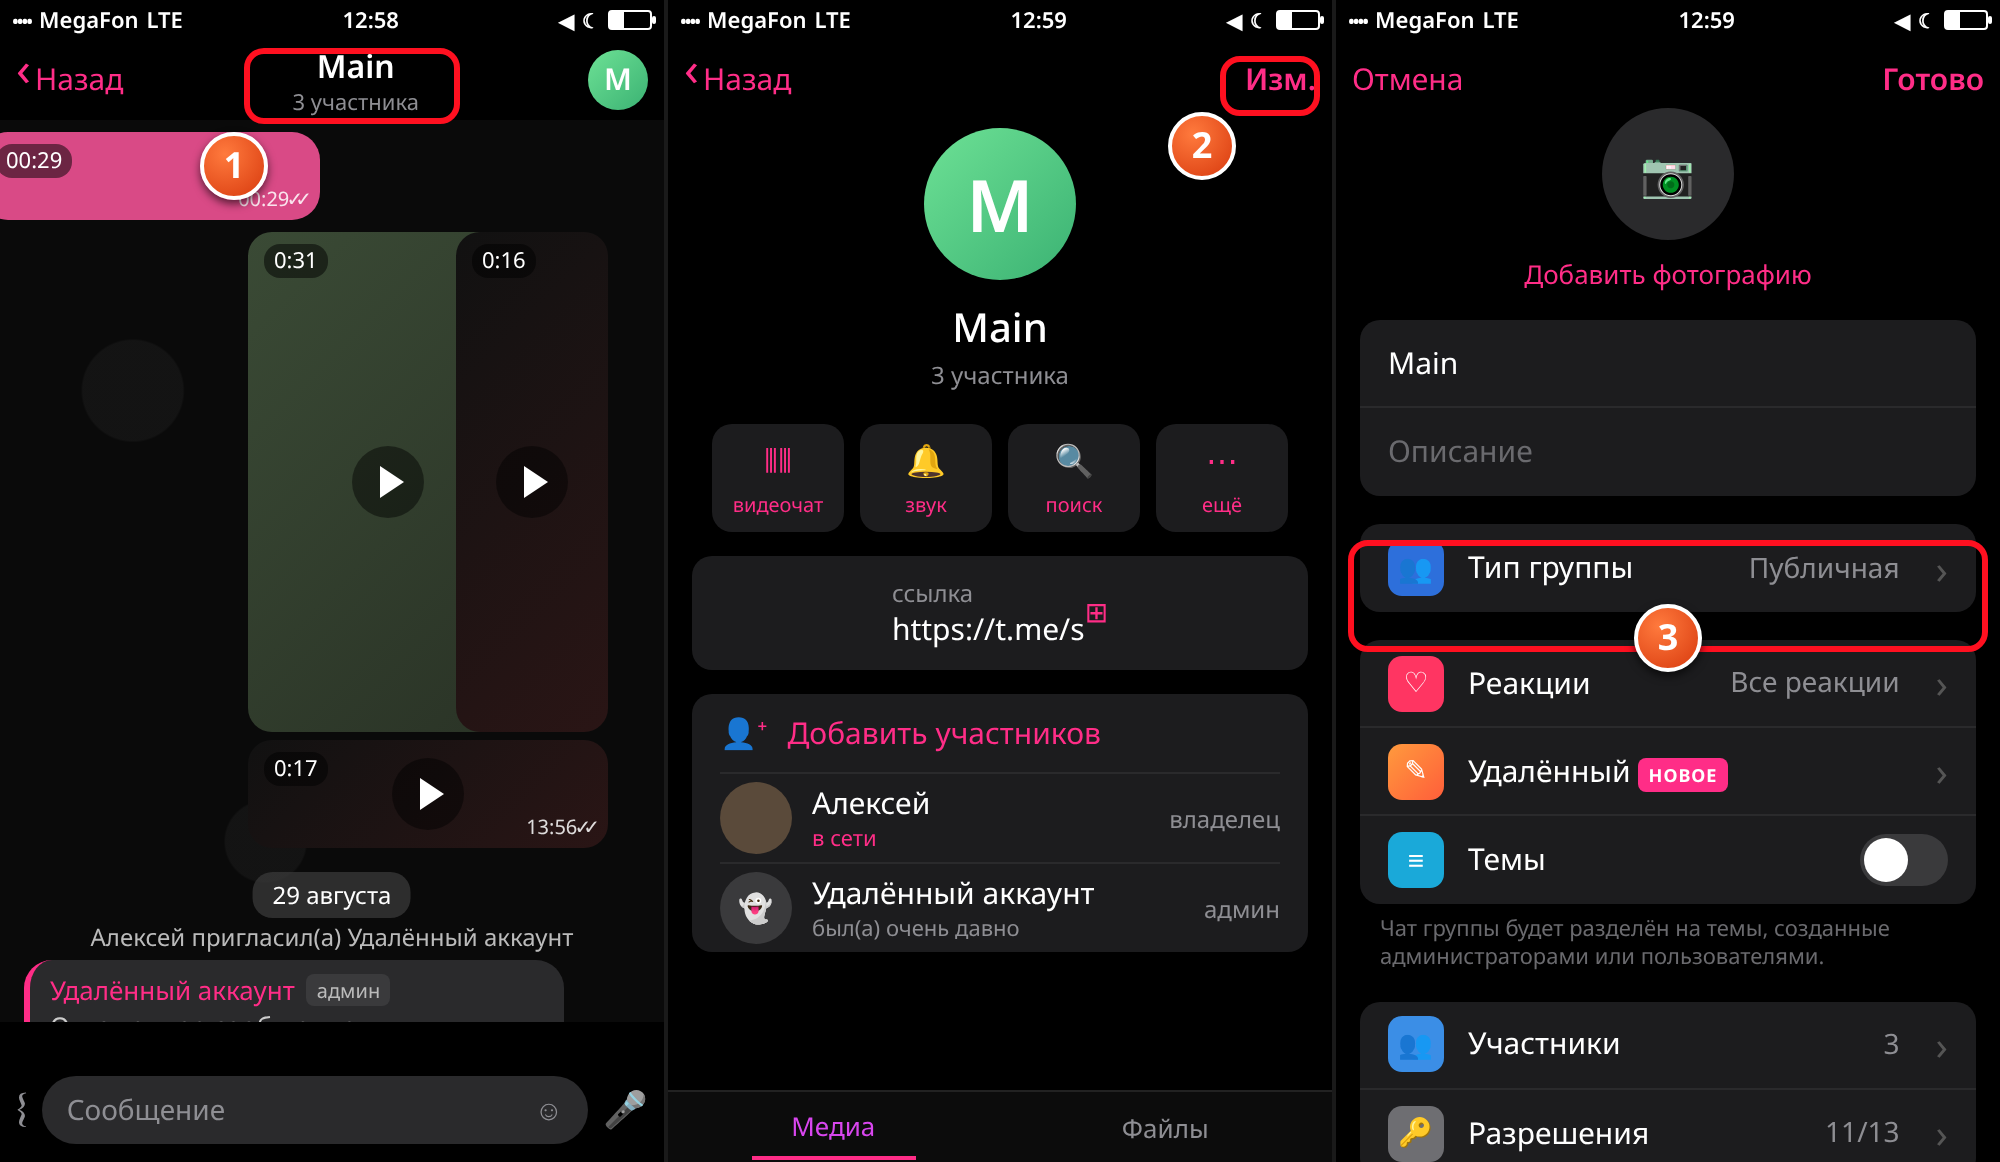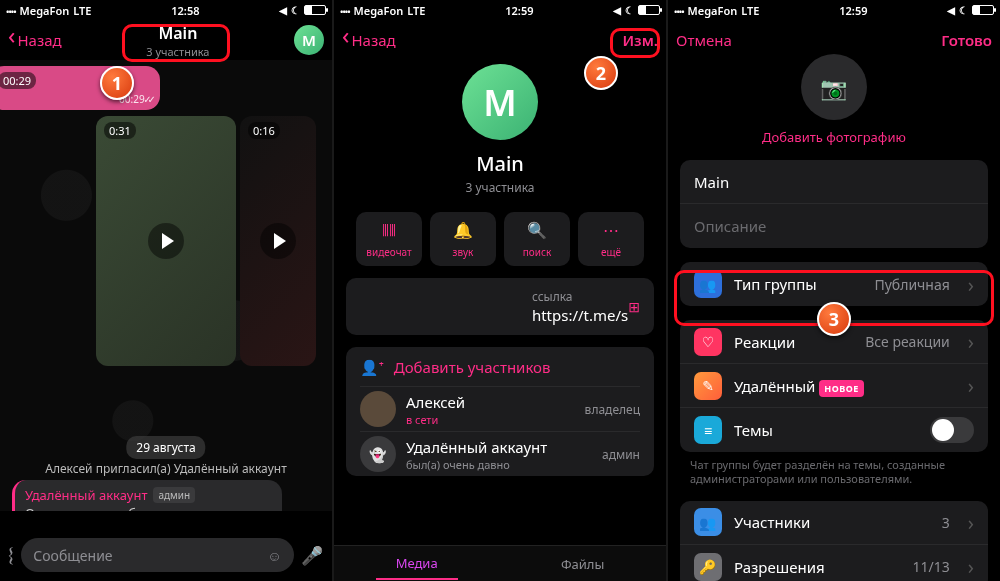--- a/index.html
+++ b/index.html
@@ -250,28 +250,33 @@
     </div>
 
   <div class="chat-body">
     <div class="snow-bg"></div>
 
     <div class="bubble sent vid" style="top:6px; right:10px; width:170px; height:44px;">
       <div class="dur">00:29</div>
       <div class="time checks">00:29</div>
     </div>
 
-    <div class="bubble sent" style="top:56px; right:16px; width:220px; height:310px; background:transparent; overflow:visible;">
+    <div class="bubble sent" style="top:56px; right:28px; width:180px; height:310px; background:transparent; overflow:visible;">
       <div class="vid" style="position:absolute; top:0; left:0; width:140px; height:250px; border-radius:12px;">
         <div class="dur">0:31</div>
         <div class="play"></div>
       </div>
       <div class="vid2" style="position:absolute; top:0; right:0; width:76px; height:250px; border-radius:12px;">
         <div class="dur">0:16</div>
         <div class="play"></div>
+      </div>
+      <div class="vid2" style="position:absolute; top:254px; left:0; right:0; height:54px; border-radius:12px;">
+        <div class="dur">0:17</div>
+        <div class="play"></div>
+        <div class="time checks">13:56</div>
       </div>
     </div>
 
     <div class="date-pill" style="top:376px;"><span>29 августа</span></div>
     <div class="sys-msg" style="top:400px;"><span>Алексей пригласил(а) Удалённый аккаунт</span></div>
 
     <div class="reply-bubble" style="top:420px; left:12px; width:270px;">
       <div style="display:flex; gap:6px; align-items:center;">
         <span style="color:#ff2d87; font-size:13px;">Удалённый аккаунт</span>
         <span class="admin-tag">админ</span>
@@ -341,21 +346,21 @@
         <span class="ic">🔍</span>
         <span class="lb">поиск</span>
       </div>
       <div class="action-btn">
         <span class="ic">⋯</span>
         <span class="lb">ещё</span>
       </div>
     </div>
 
     <div class="card">
-      <div style="display:flex; justify-content:flex-end; align-items:center;">
+      <div style="display:flex; justify-content:center; align-items:center;">
         <div>
           <div class="link-title">ссылка</div>
           <div class="link-val">https://t.me/s</div>
         </div>
         <span style="color:#ff2d87;">⊞</span>
       </div>
     </div>
 
     <div class="card" style="padding:0 14px;">
       <div class="card-row">

